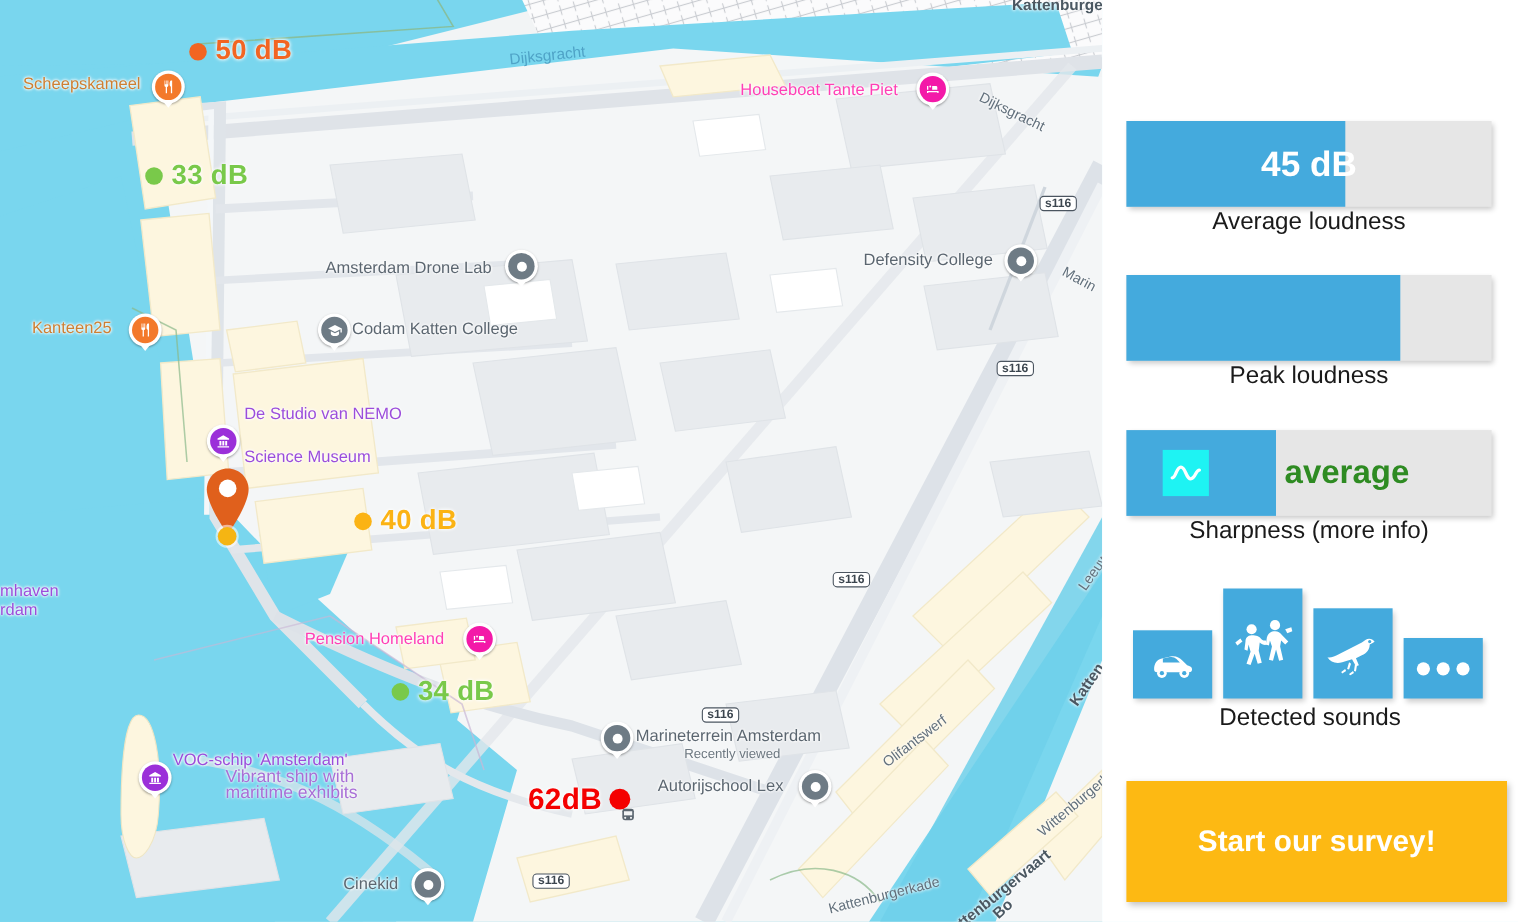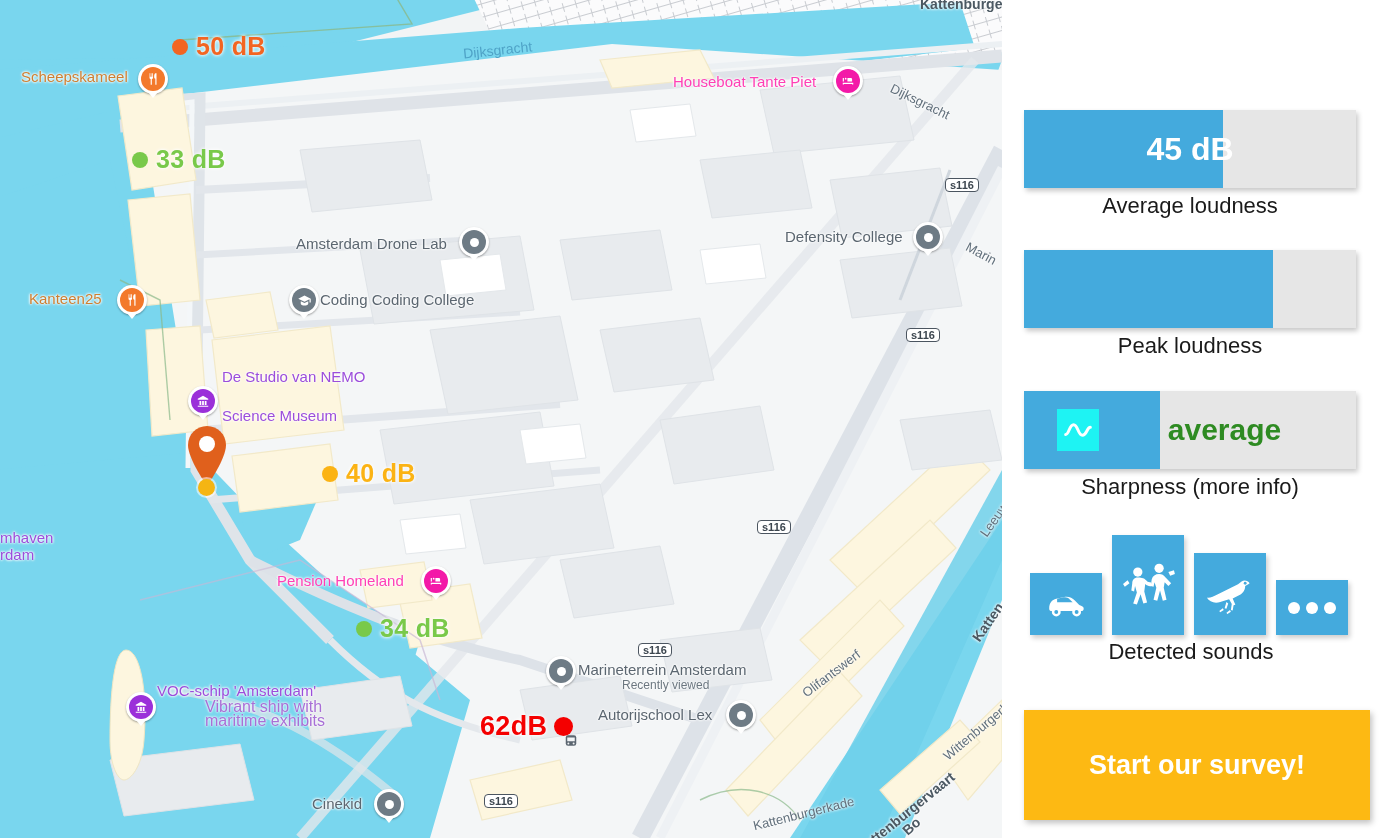--- a/index.html
+++ b/index.html
@@ -66,21 +66,21 @@
     position:absolute;left:32px;top:14px;width:330px;
     font-size:26px;font-weight:bold;color:#111;line-height:1.18;
     letter-spacing:-.2px;
   }
   .metric{position:absolute;left:22px;width:332px;}
   .bar{position:relative;height:78px;background:#e6e6e6;box-shadow:2px 3px 5px rgba(0,0,0,.22);
        display:flex;align-items:center;}
   .bar .fill{position:absolute;left:0;top:0;bottom:0;background:#44aadd;}
   .bar .val{position:relative;color:#fff;font-size:32px;font-weight:bold;z-index:2;
             width:100%;text-align:center;}
-  .cap{margin-top:5px;text-align:center;font-size:22px;color:#1a1a1a;}
+  .cap{text-align:center;font-size:22px;color:#1a1a1a;}
 
   
   .sharp-row{position:relative;z-index:2;display:flex;align-items:center;width:100%;padding-left:14px;}
   .wave{width:42px;height:42px;background:#1ef3f3;margin-left:19px;flex:none;
         display:flex;align-items:center;justify-content:center;}
   .sharp-val{flex:1;text-align:center;font-size:30px;font-weight:bold;color:#2e8b22;
              margin-left:-6px;}
 
   
   .sounds{position:absolute;left:28px;bottom:0;width:326px;height:100px;
@@ -287,21 +287,21 @@
     </div>
     <div class="lbl poi-gray" style="left:785px;top:228px;">Defensity College</div>
 
     <div class="pin" style="left:289px;top:285px;">
       <span class="disc gray">
         <svg width="15" height="15" viewBox="0 0 24 24" fill="#fff">
             <path d="M12 4L2 9l10 5 8-4v5h2V9L12 4zM6 13v4c0 1.7 2.7 3 6 3s6-1.3 6-3v-4l-6 3-6-3z"></path>
           </svg>
       </span>
     </div>
-    <div class="lbl poi-gray" style="left:320px;top:291px;">Coding Coding College</div>
+    <div class="lbl poi-gray" style="left:320px;top:291px;">Codam Katten College</div>
 
     <div class="pin" style="left:117px;top:285px;">
       <span class="disc orange">
         <svg width="14" height="14" viewBox="0 0 24 24" fill="#fff">
             <path d="M6 2v8a2 2 0 002 2v10h2V12a2 2 0 002-2V2h-1.3v6H9.3V2H8v6H6.7V2H6zm10 0c-1.4 1-2 3-2 6 0 2 .6 3.2 2 3.6V22h2V2h-2z"></path>
           </svg>
       </span>
     </div>
     <div class="lbl poi-orange" style="left:29px;top:290px;">Kanteen25</div>
 

